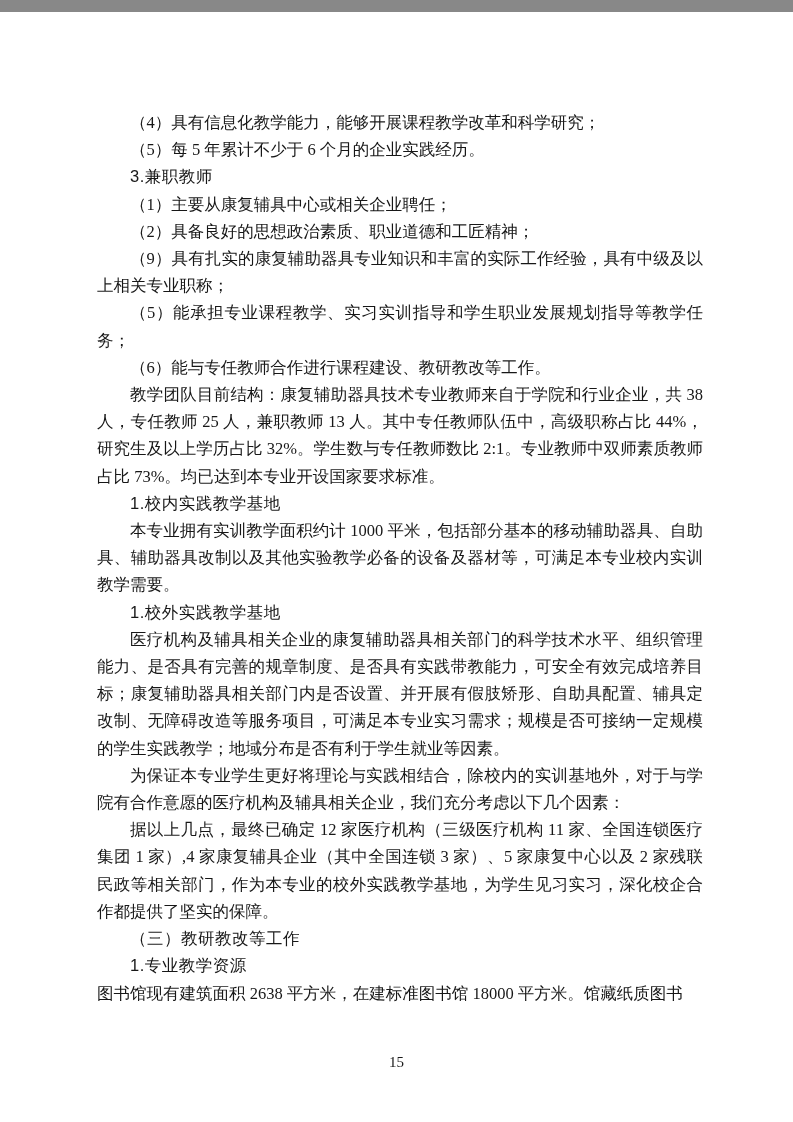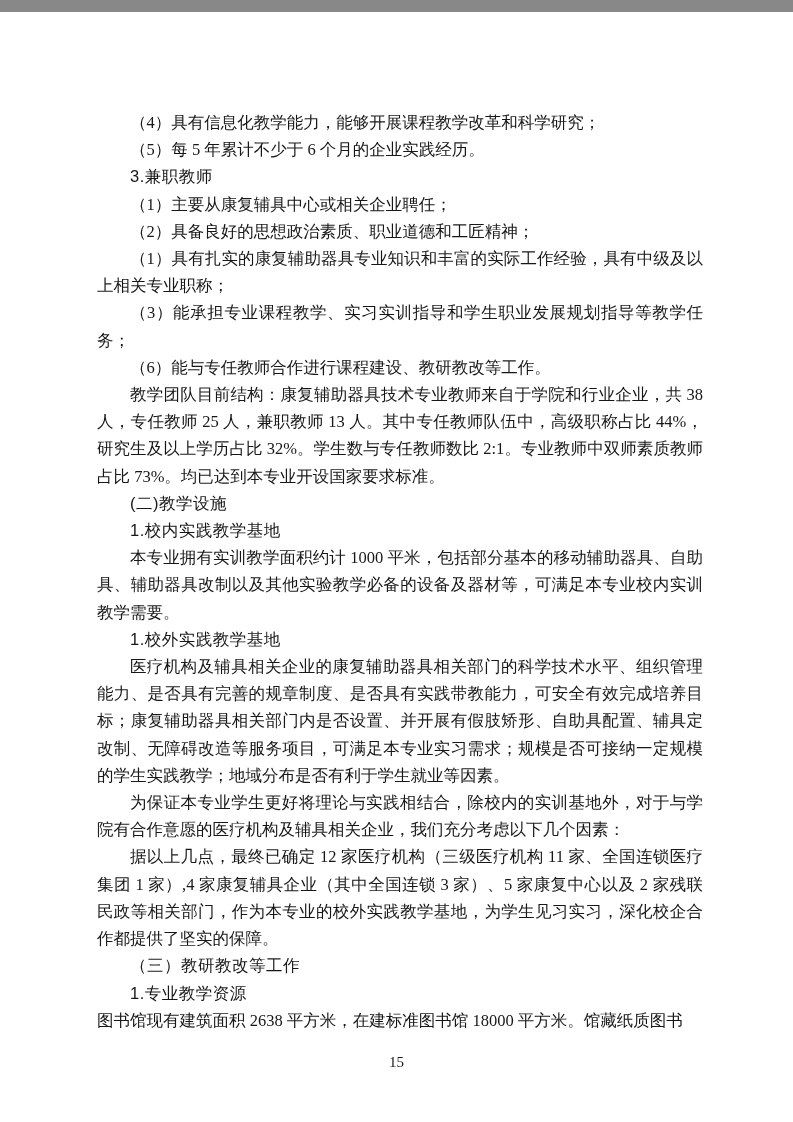--- a/index.html
+++ b/index.html
@@ -56,25 +56,24 @@
 </head>
 <body>
 
 <div class="page">
   <div class="content">
     <p class="para-indent">（4）具有信息化教学能力，能够开展课程教学改革和科学研究；</p>
     <p class="para-indent">（5）每 5 年累计不少于 6 个月的企业实践经历。</p>
     <p class="heading">3.兼职教师</p>
     <p class="para-indent">（1）主要从康复辅具中心或相关企业聘任；</p>
     <p class="para-indent">（2）具备良好的思想政治素质、职业道德和工匠精神；</p>
-    <p class="para-indent">（1）具有扎实的康复辅助器具专业知识和丰富的实际工作经验，具有中级及以上相关专业职称；</p>
-    <p class="para-indent">（3）能承担专业课程教学、实习实训指导和学生职业发展规划指导等教学任务；</p>
+    <p class="para-indent">（9）具有扎实的康复辅助器具专业知识和丰富的实际工作经验，具有中级及以上相关专业职称；</p>
+    <p class="para-indent">（5）能承担专业课程教学、实习实训指导和学生职业发展规划指导等教学任务；</p>
     <p class="para-indent">（6）能与专任教师合作进行课程建设、教研教改等工作。</p>
     <p class="para-indent">教学团队目前结构：康复辅助器具技术专业教师来自于学院和行业企业，共 38 人，专任教师 25 人，兼职教师 13 人。其中专任教师队伍中，高级职称占比 44%，研究生及以上学历占比 32%。学生数与专任教师数比 2:1。专业教师中双师素质教师占比 73%。均已达到本专业开设国家要求标准。</p>
-    <p class="heading">(二)教学设施</p>
     <p class="heading">1.校内实践教学基地</p>
     <p class="para-indent">本专业拥有实训教学面积约计 1000 平米，包括部分基本的移动辅助器具、自助具、辅助器具改制以及其他实验教学必备的设备及器材等，可满足本专业校内实训教学需要。</p>
     <p class="heading">1.校外实践教学基地</p>
     <p class="para-indent">医疗机构及辅具相关企业的康复辅助器具相关部门的科学技术水平、组织管理能力、是否具有完善的规章制度、是否具有实践带教能力，可安全有效完成培养目标；康复辅助器具相关部门内是否设置、并开展有假肢矫形、自助具配置、辅具定改制、无障碍改造等服务项目，可满足本专业实习需求；规模是否可接纳一定规模的学生实践教学；地域分布是否有利于学生就业等因素。</p>
     <p class="para-indent">为保证本专业学生更好将理论与实践相结合，除校内的实训基地外，对于与学院有合作意愿的医疗机构及辅具相关企业，我们充分考虑以下几个因素：</p>
     <p class="para-indent">据以上几点，最终已确定 12 家医疗机构（三级医疗机构 11 家、全国连锁医疗集团 1 家）,4 家康复辅具企业（其中全国连锁 3 家）、5 家康复中心以及 2 家残联民政等相关部门，作为本专业的校外实践教学基地，为学生见习实习，深化校企合作都提供了坚实的保障。</p>
     <p class="heading">（三）教研教改等工作</p>
     <p class="heading">1.专业教学资源</p>
     <p class="para-flush">图书馆现有建筑面积 2638 平方米，在建标准图书馆 18000 平方米。馆藏纸质图书</p>
   </div>

